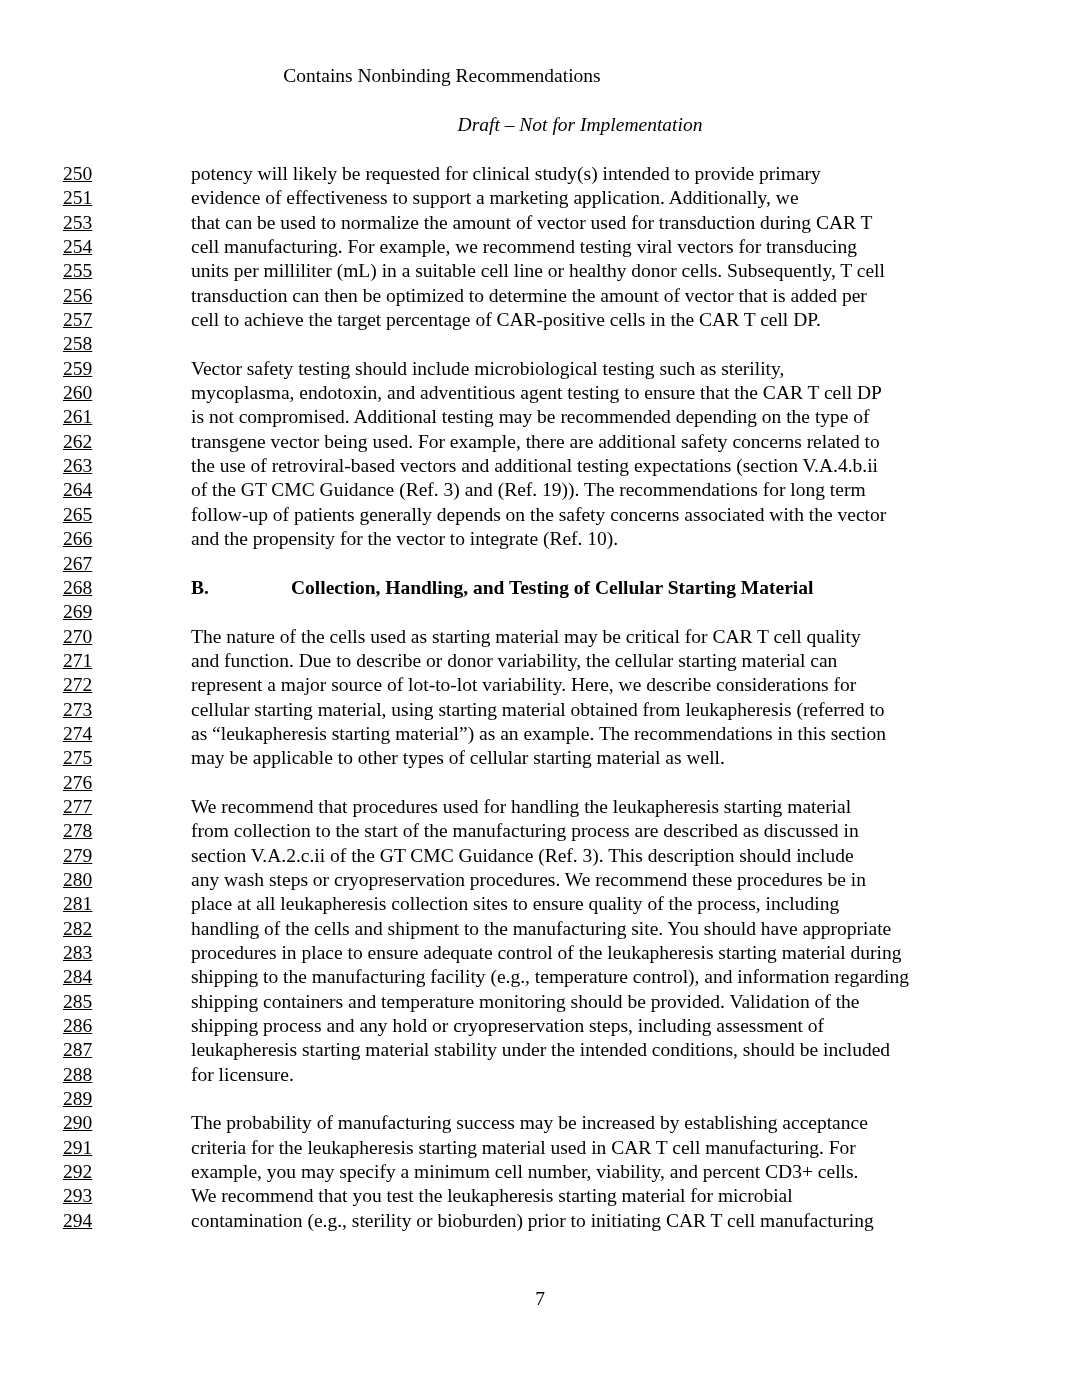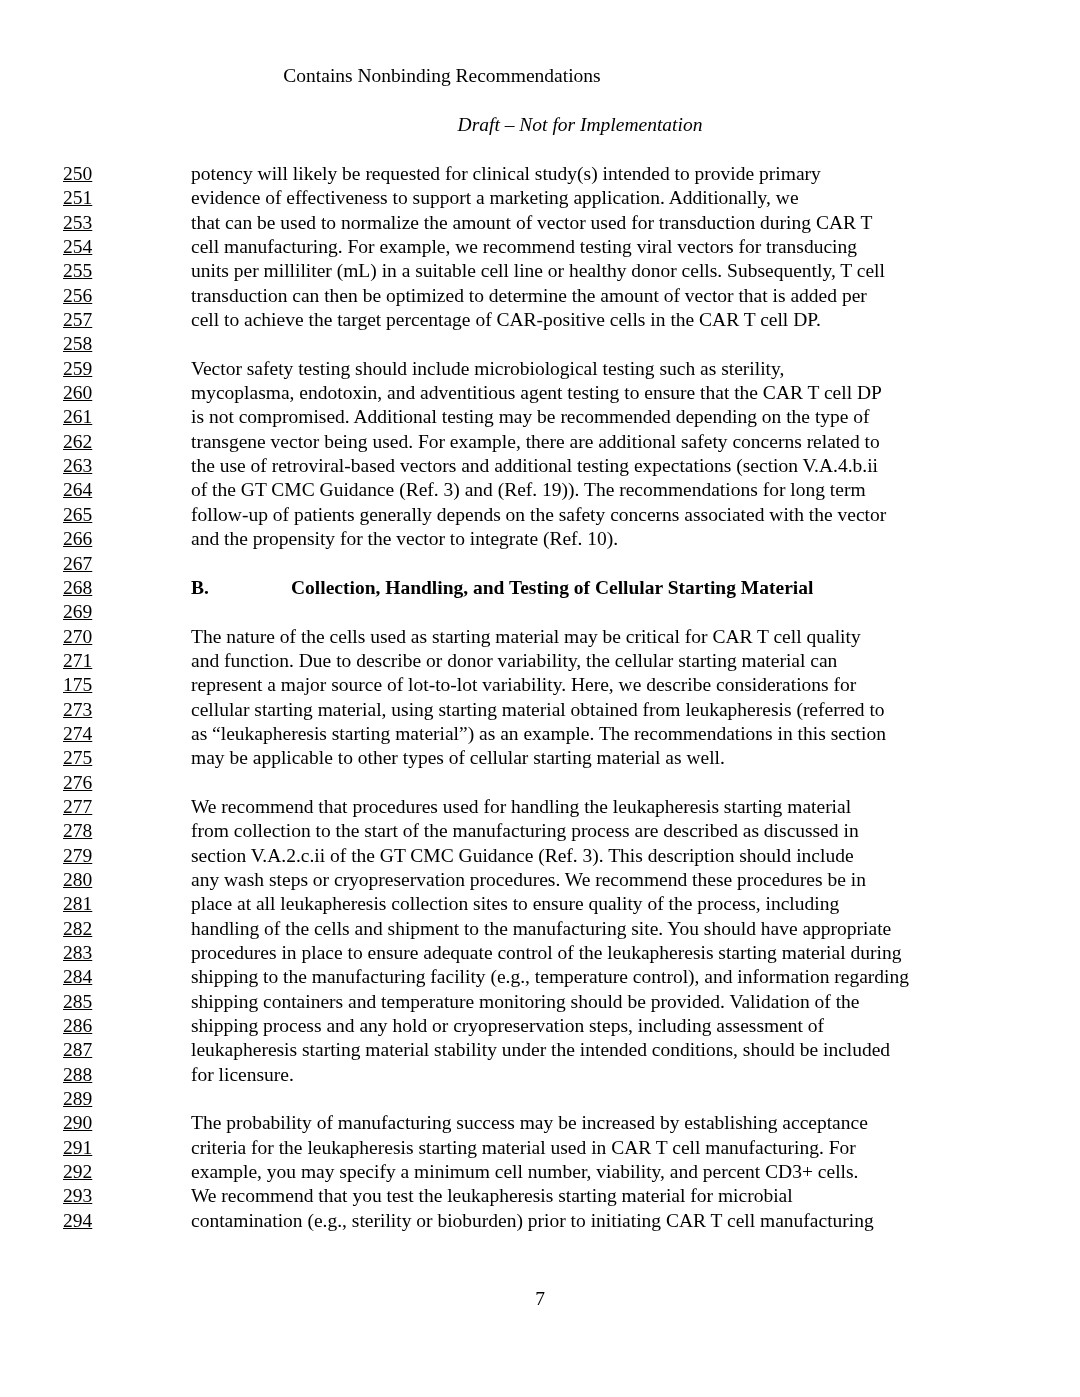--- a/index.html
+++ b/index.html
@@ -119,21 +119,21 @@
     </div>
     <div class="line">
       <span class="ln">270</span>
       <span class="txt">The nature of the cells used as starting material may be critical for CAR T cell quality</span>
     </div>
     <div class="line">
       <span class="ln">271</span>
       <span class="txt">and function.  Due to describe or donor variability, the cellular starting material can</span>
     </div>
     <div class="line">
-      <span class="ln">175</span>
+      <span class="ln">272</span>
       <span class="txt">represent a major source of lot-to-lot variability.  Here, we describe considerations for</span>
     </div>
     <div class="line">
       <span class="ln">273</span>
       <span class="txt">cellular starting material, using starting material obtained from leukapheresis (referred to</span>
     </div>
     <div class="line">
       <span class="ln">274</span>
       <span class="txt">as “leukapheresis starting material”) as an example.  The recommendations in this section</span>
     </div>

